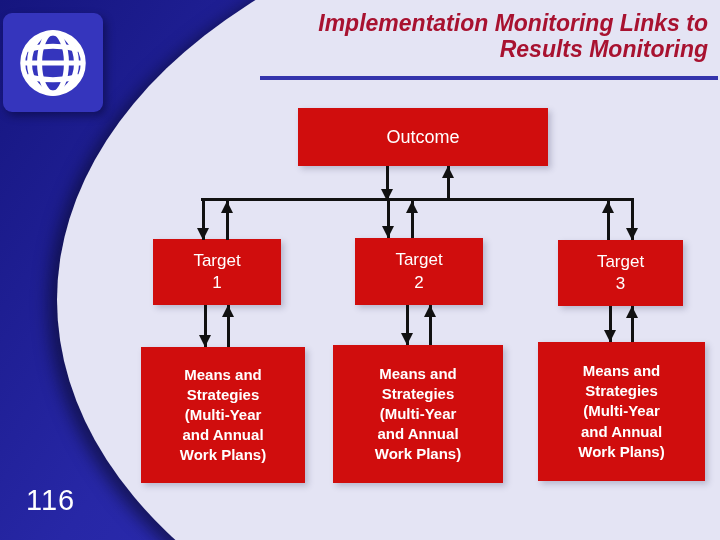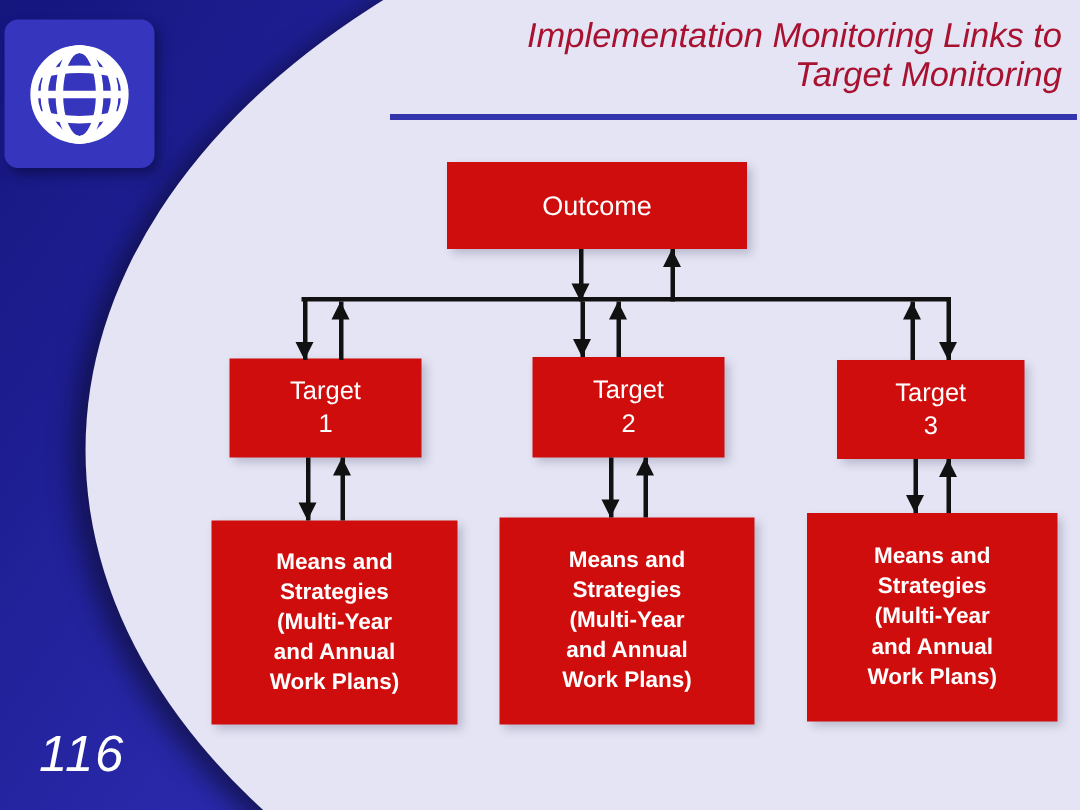--- a/index.html
+++ b/index.html
@@ -15,37 +15,37 @@
     box-shadow:-9px 5px 16px rgba(8,8,30,.55);
   }
   .logo{
     position:absolute;left:3px;top:13px;width:100px;height:99px;border-radius:9px;
     background:var(--logo-blue,#3535BD);
     box-shadow:3px 4px 8px rgba(0,0,20,.4);
     display:flex;align-items:center;justify-content:center;
   }
   .title{
     position:absolute;top:10px;right:12px;width:470px;text-align:right;
-    font-style:italic;font-size:23px;line-height:26px;color:var(--title-red,#A81230);
+    font-style:italic;font-size:23px;line-height:26px;color:var(--title-red,#A81230);font-weight:bold;
   }
   .title-rule{
     position:absolute;left:260px;top:76px;width:458px;height:4px;
     background:var(--rule-blue,#3434AC);
   }
   .page-number{
-    position:absolute;left:26px;top:484px;font-size:34px;font-style:italic;color:#fff;
+    position:absolute;left:26px;top:484px;font-size:29px;color:#fff;
     letter-spacing:1px;
   }
   .box{
     position:absolute;background:var(--box-red,#D00D0D);color:#fff;
     display:flex;align-items:center;justify-content:center;text-align:center;
     box-shadow:3px 3px 6px rgba(50,50,90,.25);
   }
   .box span{display:block;width:100%;white-space:pre-line;}
-  .outcome{left:298px;top:108px;width:200px;height:58px;font-size:18px;}
+  .outcome{left:298px;top:108px;width:250px;height:58px;font-size:18px;}
   .target{font-size:17px;line-height:1.3;}
   .t1{left:153px;top:239px;width:128px;height:66px;}
   .t2{left:355px;top:238px;width:128px;height:67px;}
   .t3{left:558px;top:240px;width:125px;height:66px;}
   .means{font-size:15px;line-height:1.34;font-weight:bold;}
   .m1{left:141px;top:347px;width:164px;height:136px;}
   .m2{left:333px;top:345px;width:170px;height:138px;}
   .m3{left:538px;top:342px;width:167px;height:139px;}
   .hline{position:absolute;left:201px;top:198px;width:433px;height:3px;background:var(--arrow-black,#111);}
   .arrow{position:absolute;width:13px;}
@@ -68,21 +68,21 @@
       <ellipse cx="50" cy="50" rx="16" ry="36"></ellipse>
       <ellipse cx="50" cy="50" rx="28" ry="36"></ellipse>
       <path d="M14 50 H86"></path>
       <path d="M19 34 Q50 26 81 34"></path>
       <path d="M19 66 Q50 74 81 66"></path>
     </svg>
   </div>
 
   <div class="title">
     <div>Implementation Monitoring Links to</div>
-    <div>Target Monitoring</div>
+    <div>Results Monitoring</div>
   </div>
   <div class="title-rule"></div>
 
   <div class="box outcome">
     <span>Outcome</span>
   </div>
 
   <div class="box target t1">
     <span>Target
 1</span>

